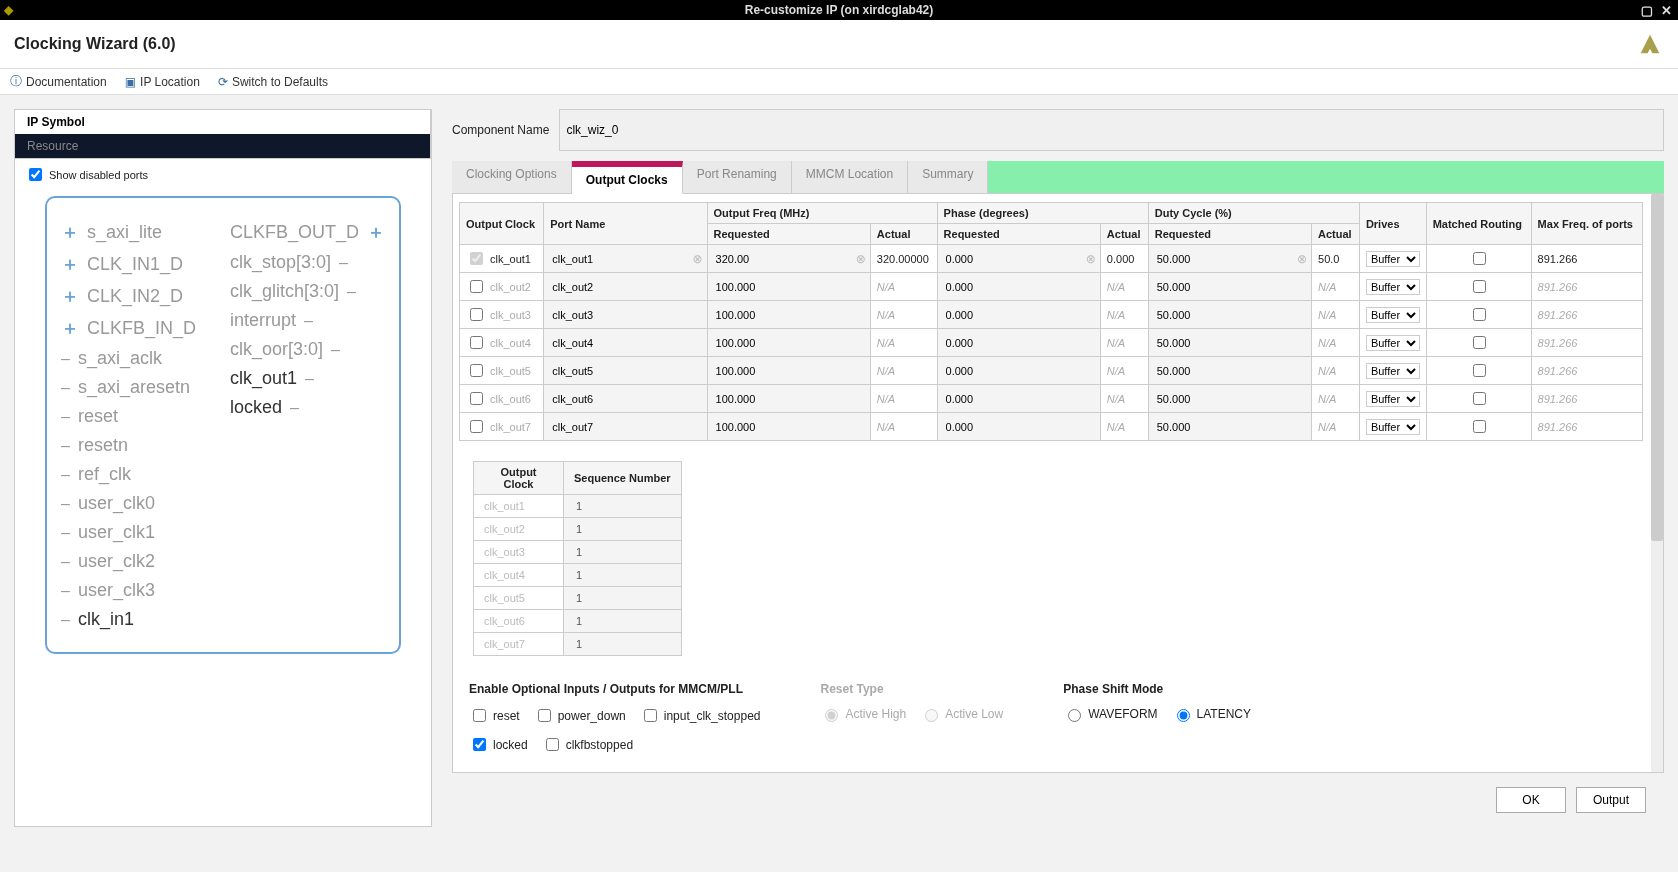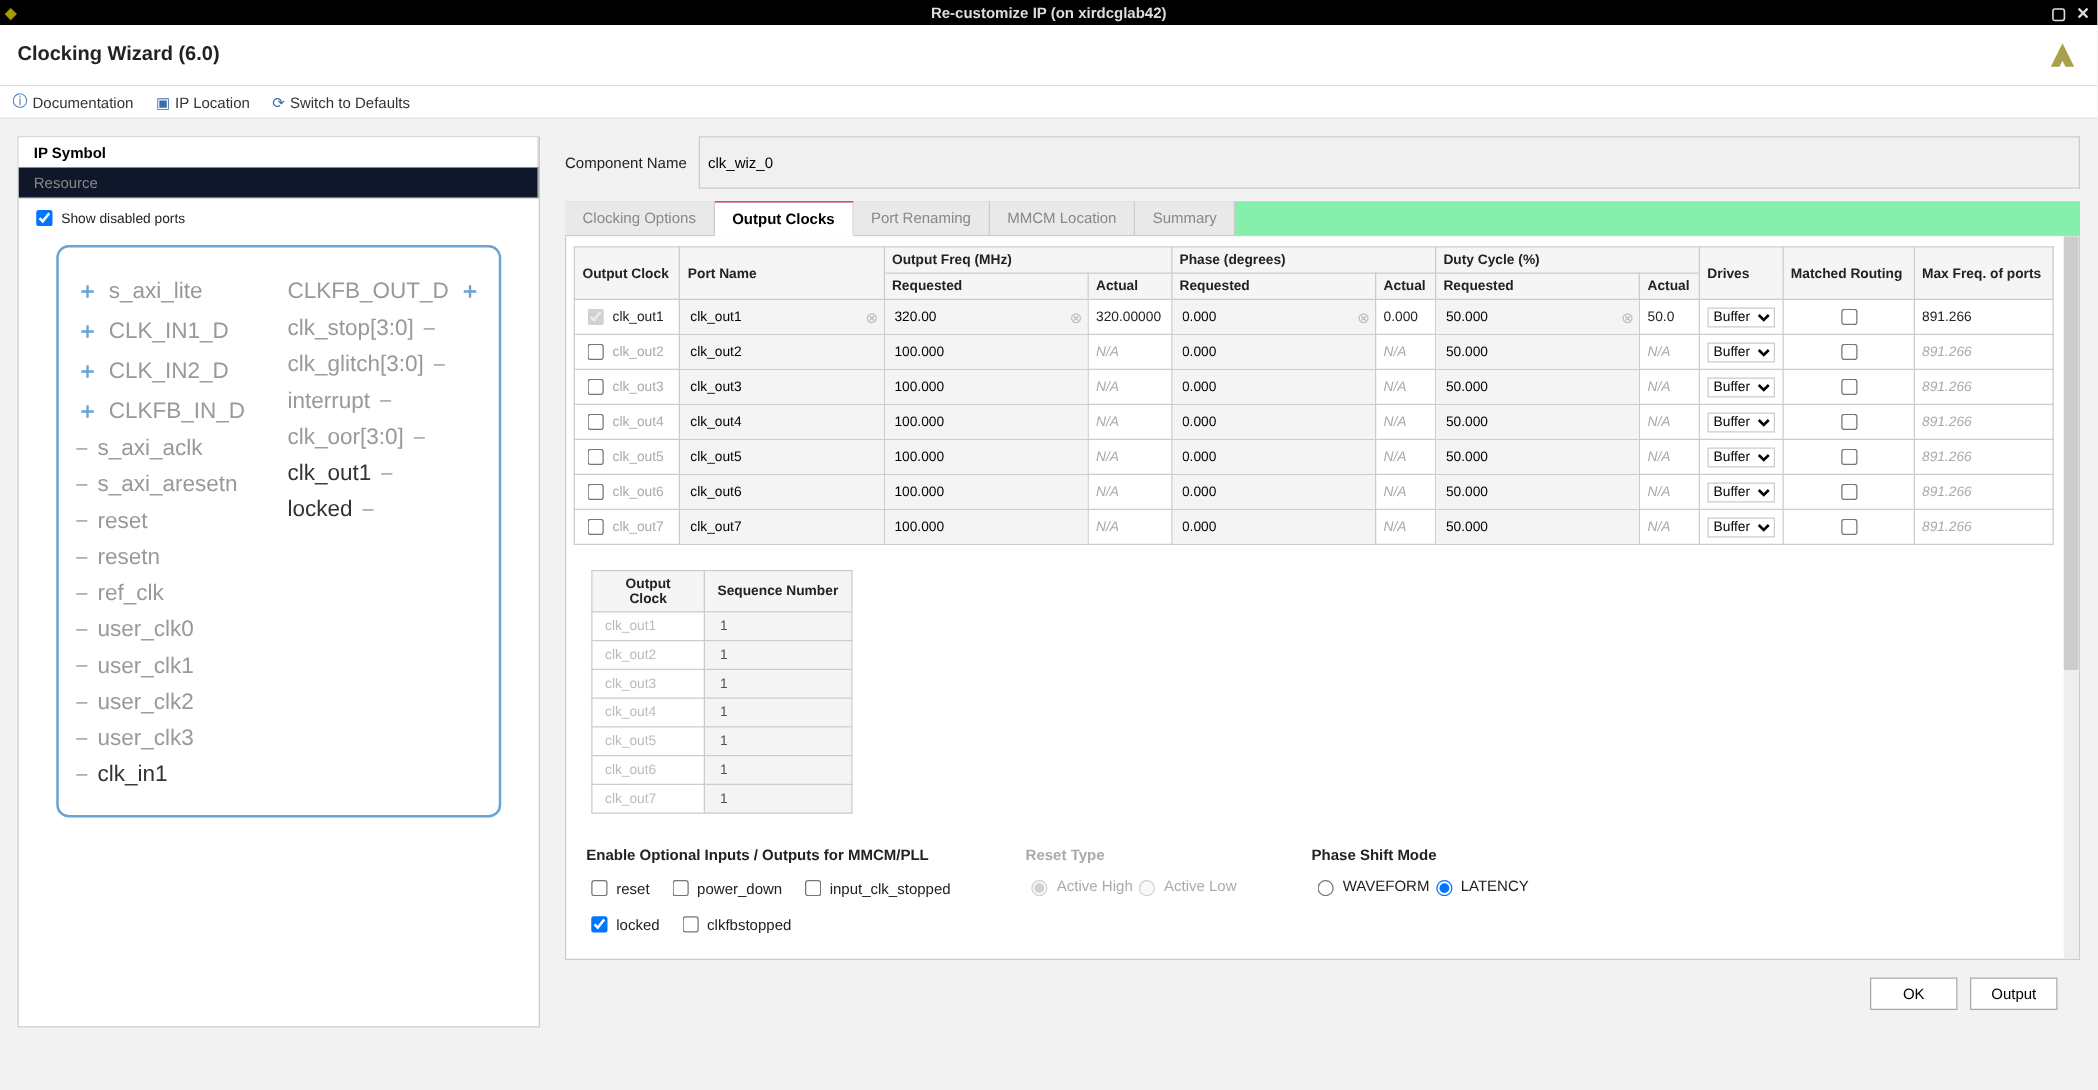--- a/index.html
+++ b/index.html
@@ -152,21 +152,21 @@
     font-size: 12px;
     border-right: 1px solid #ccc;
     cursor: pointer;
     color: #888;
     background: #e9e9e9;
   }
   .config-tabs .tab.active {
     background: #fff;
     color: #000;
     font-weight: bold;
-    border-top: 1px solid #be185d;
+    border-top: 6px solid #be185d;
     border-bottom: 1px solid #fff;
     margin-bottom: -1px;
   }
   .config-body {
     background: #fff;
     border: 1px solid #ccc;
     border-top: none;
     padding: 8px 6px 18px 6px;
     overflow-x: auto;
     position: relative;
@@ -234,21 +234,21 @@
   .bottom-options {
     display: flex;
     gap: 60px;
     margin: 26px 0 0 10px;
     font-size: 12px;
   }
   .bottom-options .group-title { font-weight: bold; margin-bottom: 10px; }
   .bottom-options .checks { display: flex; flex-wrap: wrap; gap: 14px; }
   .bottom-options .check { display: flex; align-items: center; gap: 4px; }
   .bottom-options .disabled-title { color: #aaa; }
-  .radio-row { display: flex; }
+  .radio-row { display: flex; gap: 14px; }
   .radio-row.disabled { color: #aaa; }
 
   .footer {
     display: flex;
     justify-content: flex-end;
     gap: 10px;
     padding: 14px 18px;
   }
   .footer button {
     min-width: 70px;

